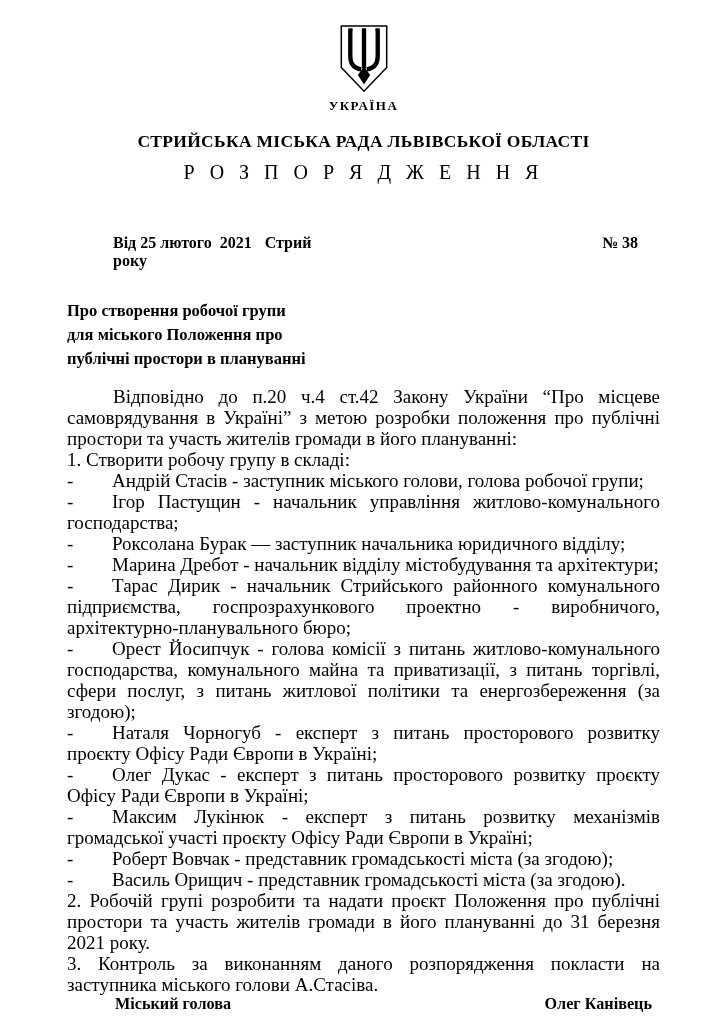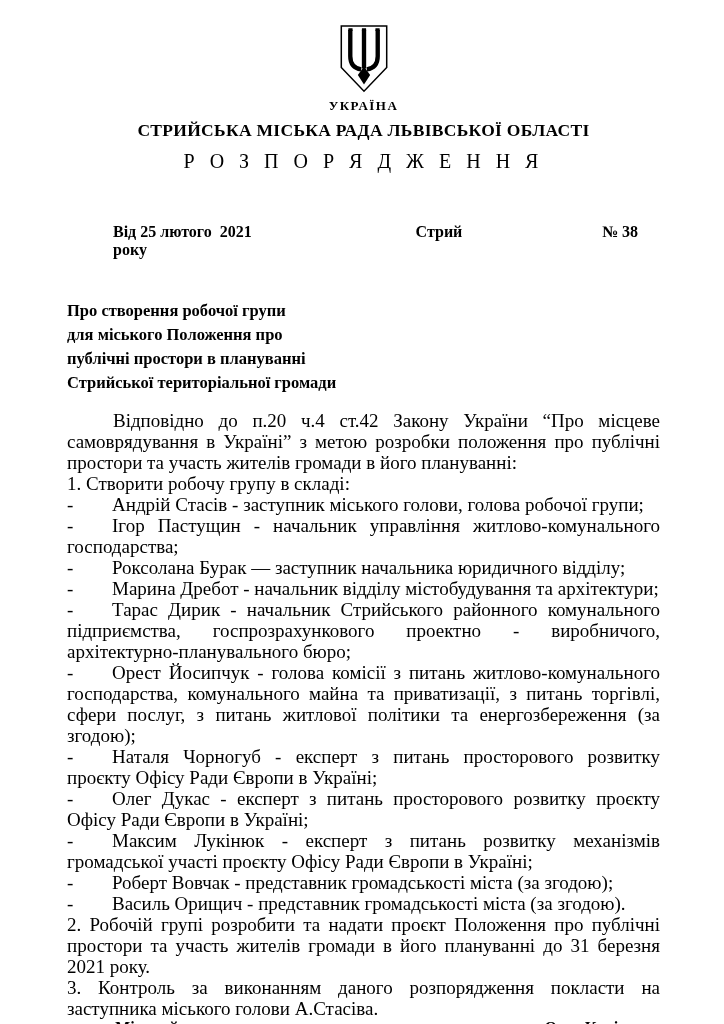--- a/index.html
+++ b/index.html
@@ -21,21 +21,21 @@
   .emblem-wrap svg { display: block; }
   .country {
     font-size: 13px;
     font-weight: bold;
     letter-spacing: 1.5px;
     margin-top: 1px;
   }
   .council {
     font-size: 17.5px;
     font-weight: bold;
-    margin-top: 6px;
+    margin-top: 17px;
     letter-spacing: 0.3px;
   }
   .doc-type {
     font-size: 20px;
     font-weight: normal;
     letter-spacing: 5px;
     margin-top: 9px;
   }
   .doc-author {
     font-size: 15px;
@@ -46,25 +46,25 @@
   
   .meta {
     display: grid;
     grid-template-columns: 1fr 1fr 1fr;
     margin-top: 50px;
     font-size: 16px;
     white-space: pre-wrap;
     font-weight: bold;
   }
   .meta-date { padding-left: 46px; }
-  .meta-city { text-align: right; }
+  .meta-city { text-align: left; }
   .meta-number { text-align: right; padding-right: 22px; }
   
   .subject {
-    margin-top: 40px;
+    margin-top: 29px;
     font-weight: bold;
     font-size: 16.5px;
     line-height: 24px;
   }
   
   .body-text {
     margin-top: 15px;
     font-size: 19px;
     line-height: 21px;
     text-align: justify;
@@ -107,21 +107,20 @@
   <div class="meta">
     <div class="meta-date">Від 25 лютого  2021 року</div>
     <div class="meta-city">Стрий</div>
     <div class="meta-number">№ 38</div>
   </div>
 
   <div class="subject">
     <div>Про створення робочої групи</div>
     <div>для міського Положення про</div>
     <div>публічні простори в плануванні</div>
-    <div>Стрийської територіальної громади</div>
   </div>
 
   <div class="body-text">
     <div class="intro">Відповідно до п.20 ч.4 ст.42 Закону України “Про місцеве самоврядування в Україні” з метою розробки положення про публічні простори та участь жителів громади в його плануванні:</div>
     <div>1. Створити робочу групу в складі:</div>
 
     <div class="member"><span class="dash">-</span><span>Андрій Стасів - заступник міського голови, голова робочої групи;</span></div>
     <div class="member"><span class="dash">-</span><span>Ігор Пастущин - начальник управління житлово-комунального господарства;</span></div>
     <div class="member"><span class="dash">-</span><span>Роксолана Бурак — заступник начальника юридичного відділу;</span></div>
     <div class="member"><span class="dash">-</span><span>Марина Дребот - начальник відділу містобудування та архітектури;</span></div>

